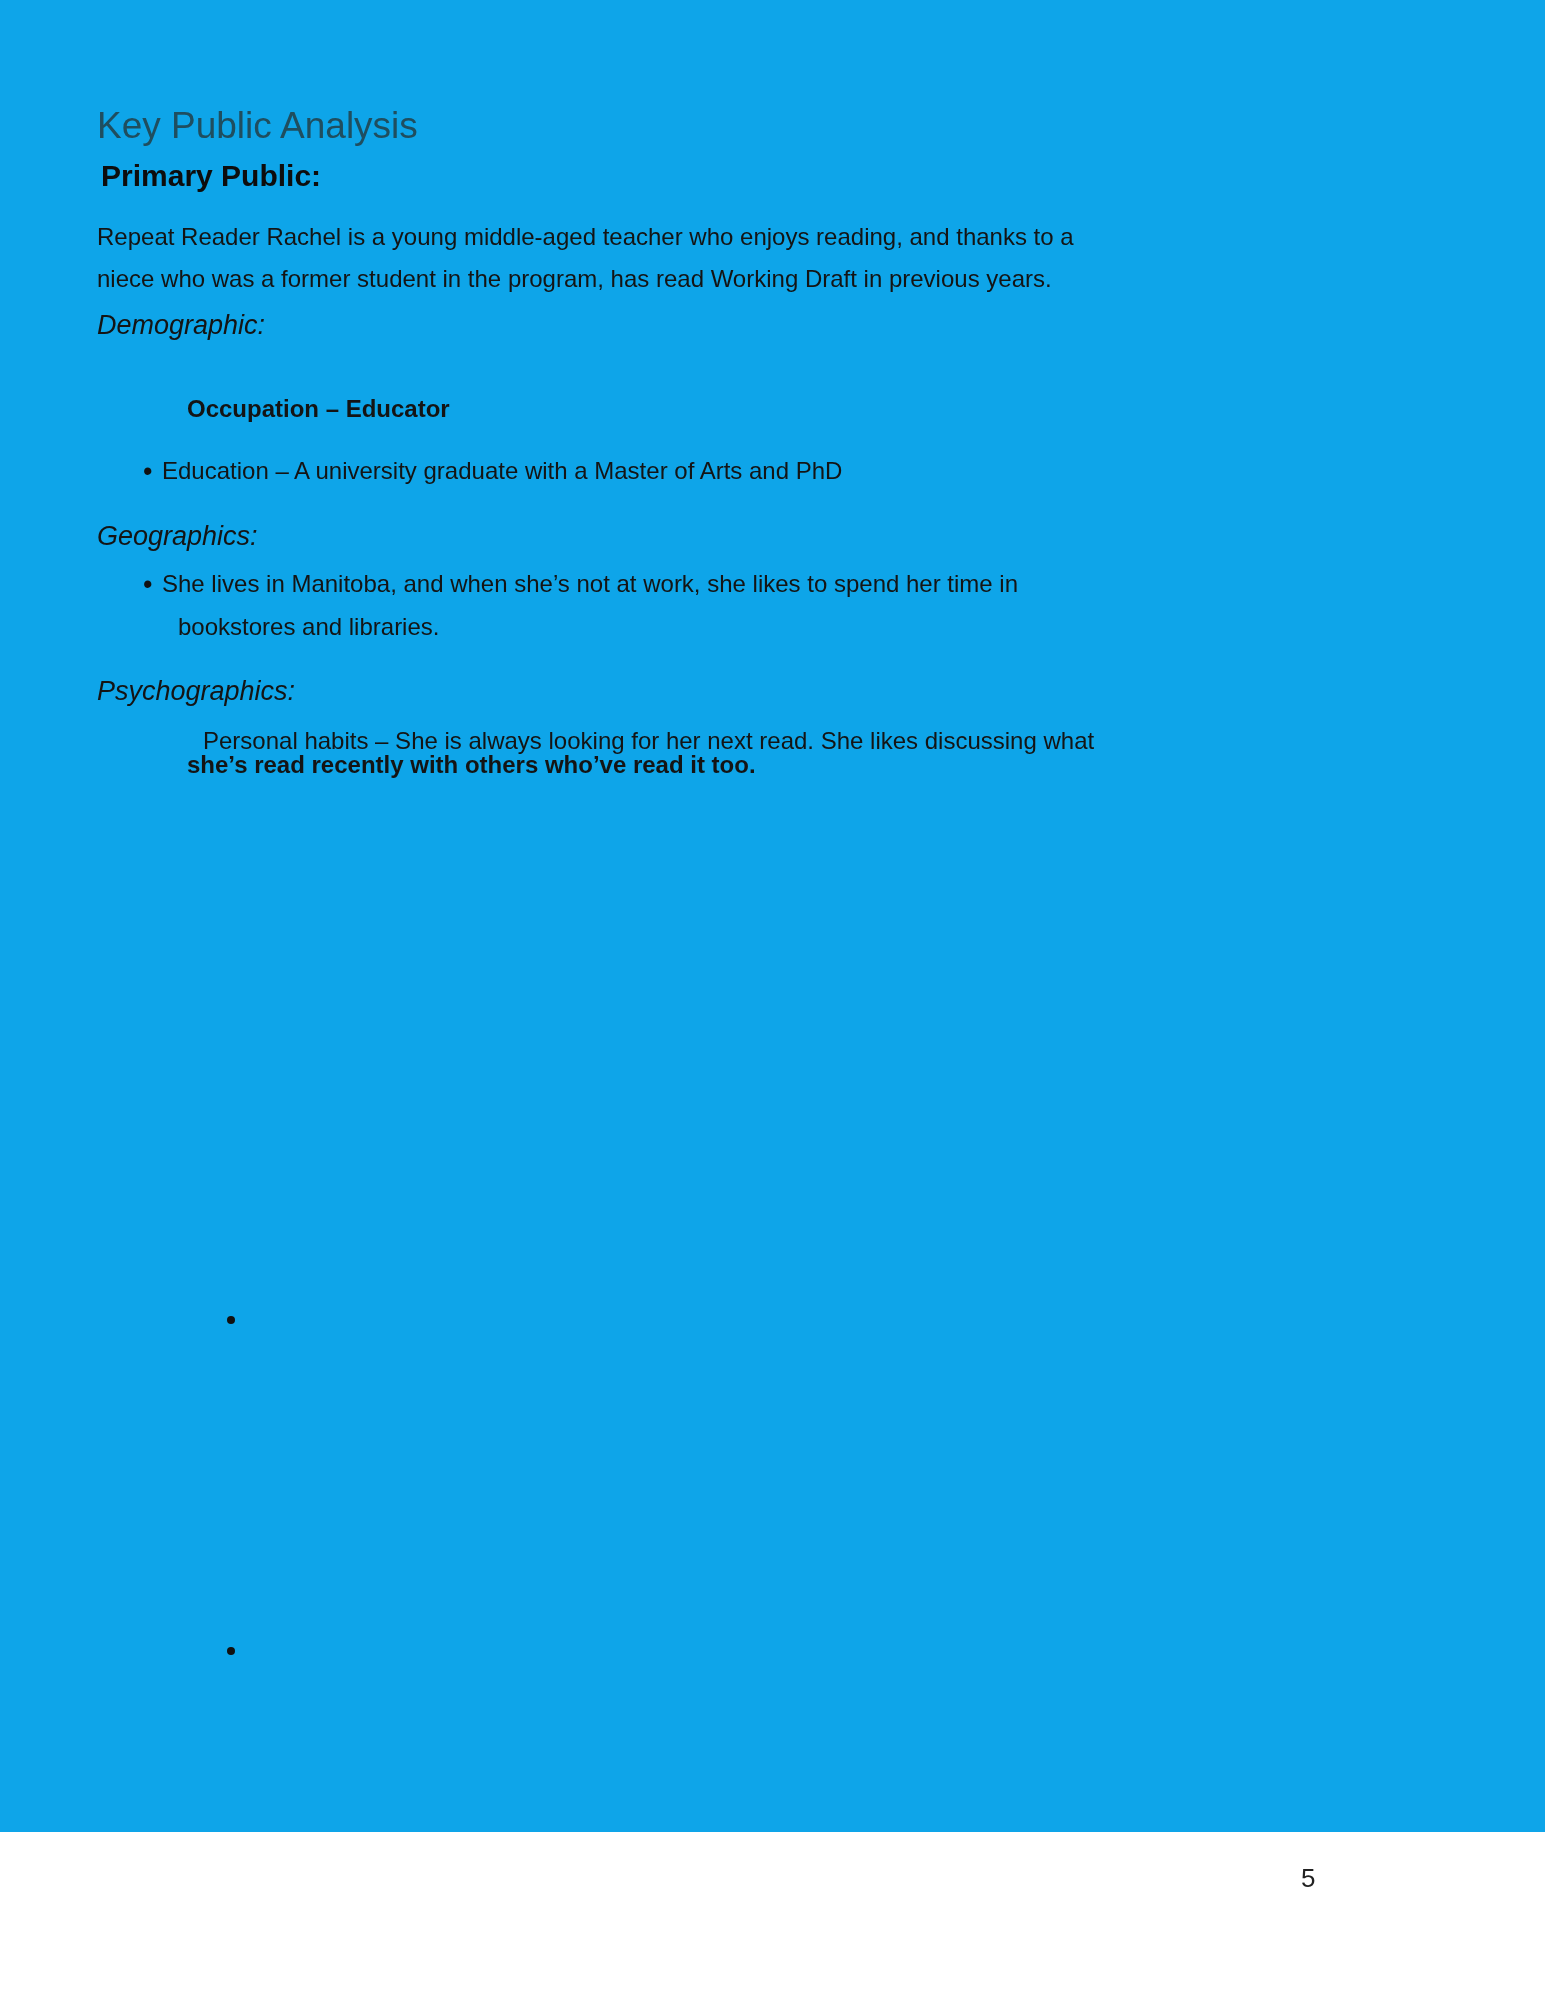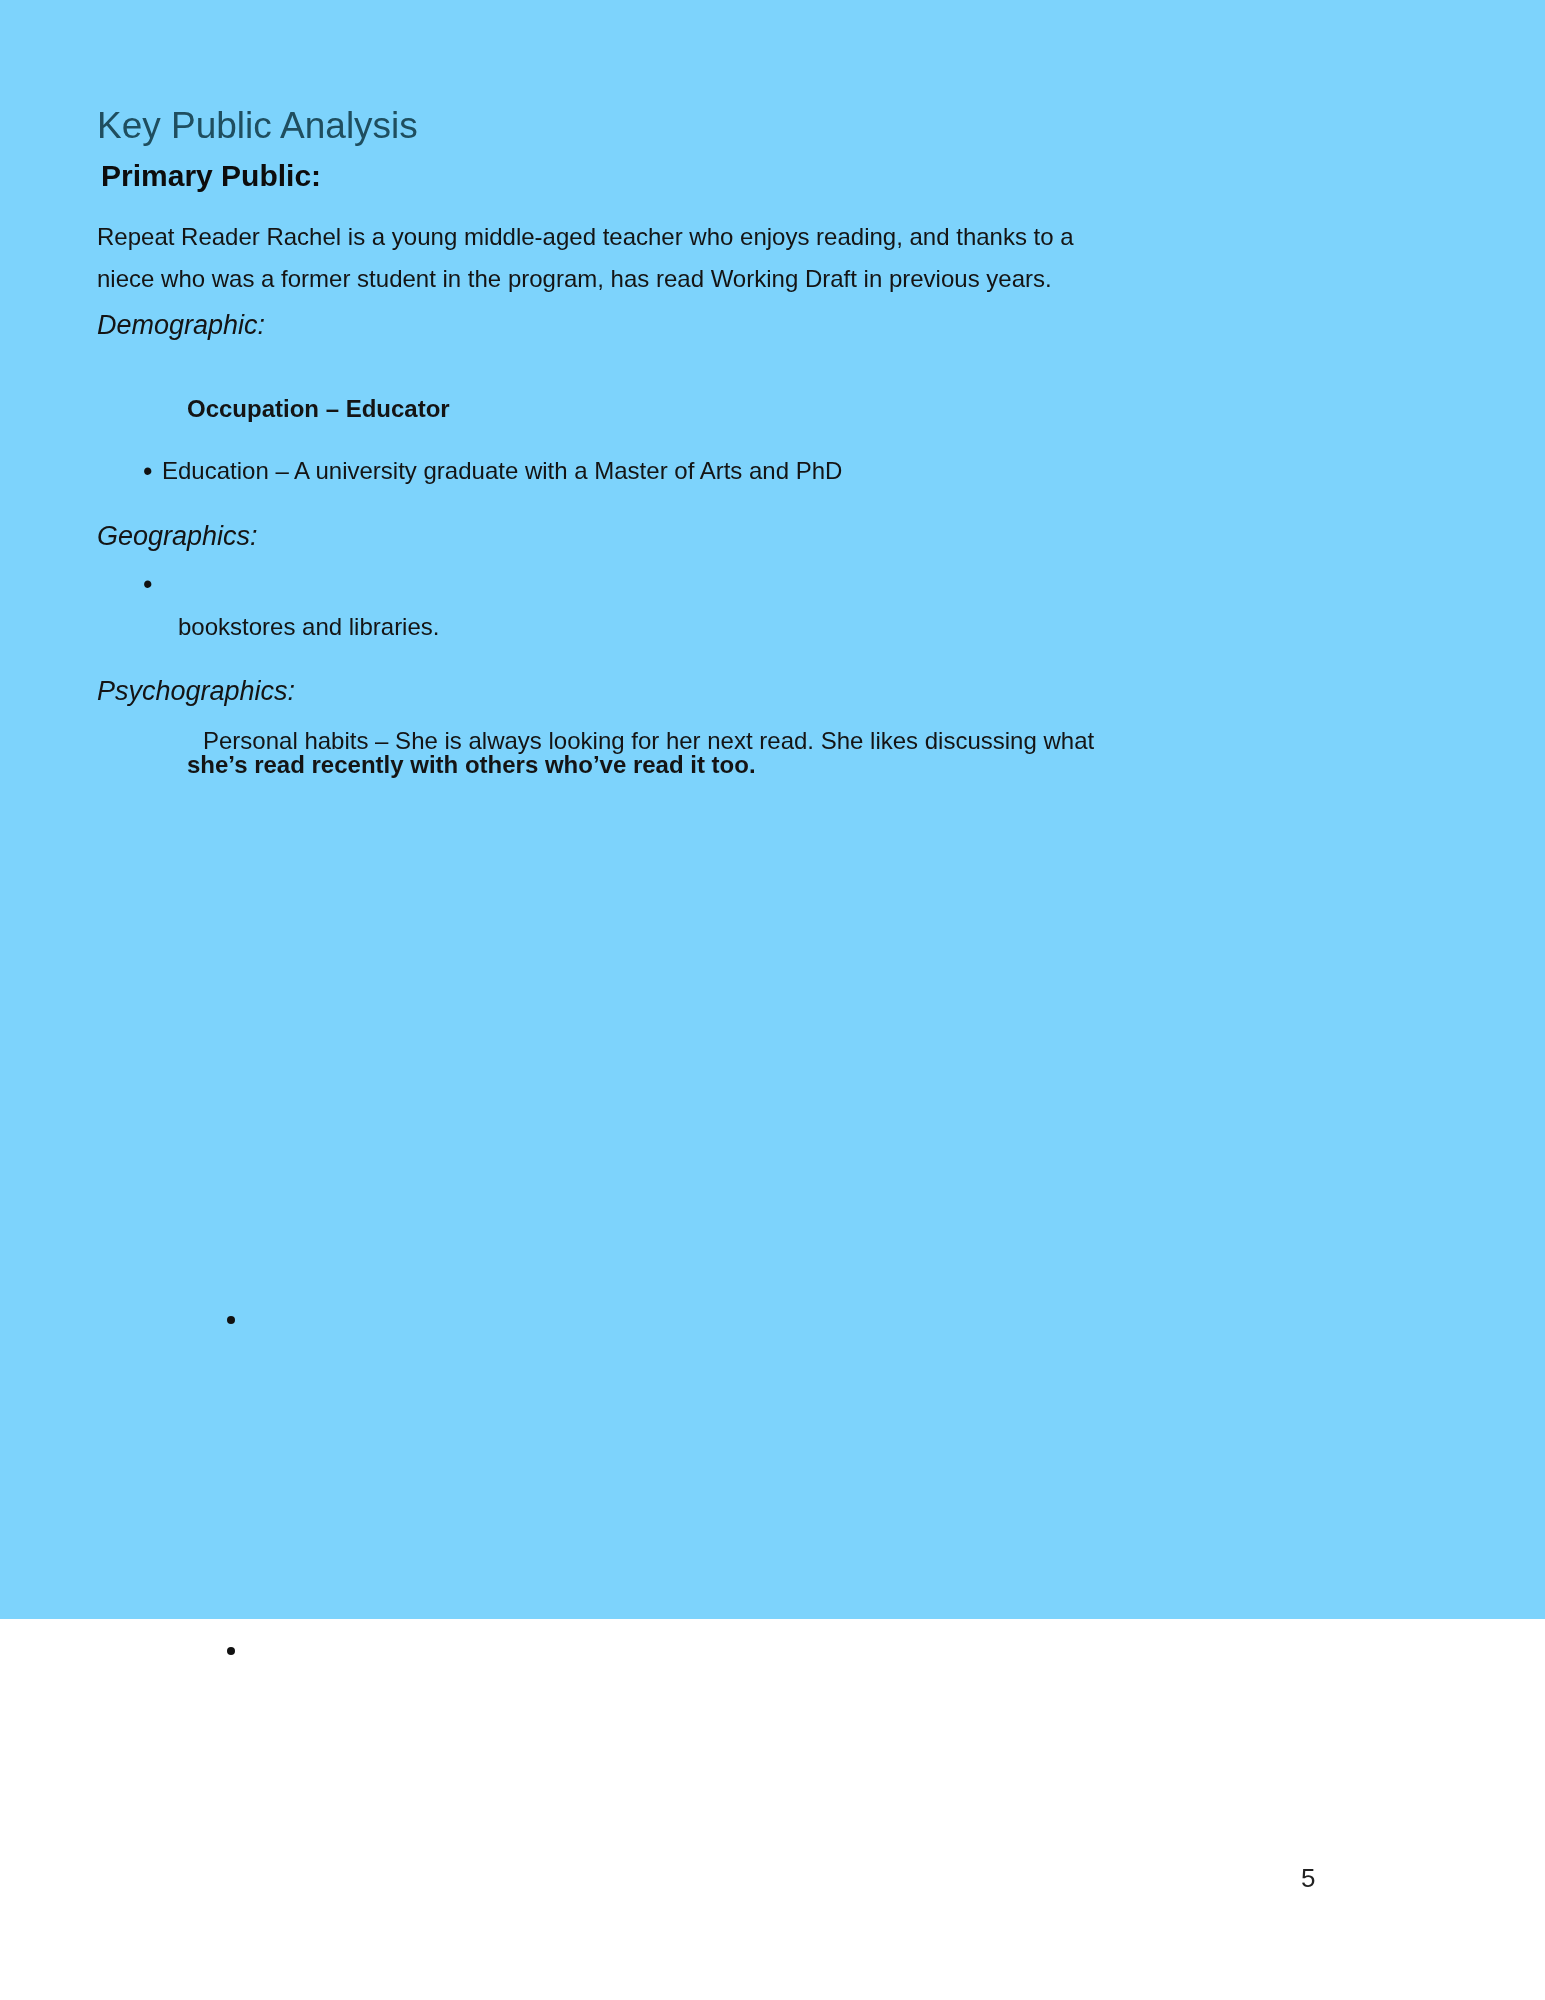--- a/index.html
+++ b/index.html
@@ -12,22 +12,22 @@
       height: 2000px;
       position: relative;
       overflow: hidden;
       font-family: "Liberation Sans", "DejaVu Sans", sans-serif;
       color: #111111;
     }
     .page {
       position: absolute;
       left: 0; top: 0;
       width: 1545px;
-      height: 1619px;
-      background: #7dd3fc;
+      height: 1832px;
+      background: #0ea5e9;
     }
     .abs { position: absolute; white-space: nowrap; }
     .heading {
       left: 97px;
       top: 104px;
       font-size: 37px;
       line-height: 44px;
       color: #1f4e5f;
       font-weight: normal;
       margin: 0;
@@ -84,20 +84,21 @@
   <div class="abs italic-label" style="left:97px; top:307px;">Demographic:</div>
 
   <div class="abs body-text" style="left:187px; top:388px;font-weight:bold;">Occupation – Educator</div>
 
   <div class="abs bullet" style="left:143px; top:453px;">•</div>
   <div class="abs body-text" style="left:162px; top:450px;">Education – A university graduate with a Master of Arts and PhD</div>
 
   <div class="abs italic-label" style="left:97px; top:518px;">Geographics:</div>
 
   <div class="abs bullet" style="left:143px; top:566px;">•</div>
+  <div class="abs body-text" style="left:162px; top:563px;">She lives in Manitoba, and when she’s not at work, she likes to spend her time in</div>
   <div class="abs body-text" style="left:178px; top:606px;">bookstores and libraries.</div>
 
   <div class="abs italic-label" style="left:97px; top:673px;">Psychographics:</div>
 
   <div class="abs body-text" style="left:187px; top:720px;margin-left:16px;">Personal habits – She is always looking for her next read. She likes discussing what</div>
   <div class="abs body-text" style="left:187px; top:744px;font-weight:bold;">she’s read recently with others who’ve read it too.</div>
 
   <div class="abs stray-bullet" style="left:227px; top:1316px;"></div>
   <div class="abs stray-bullet" style="left:227px; top:1647px;"></div>
 

